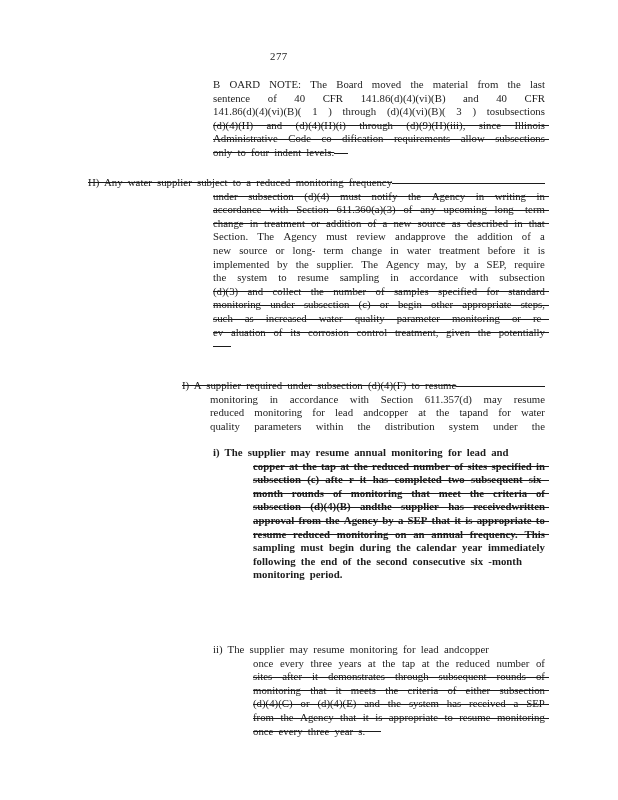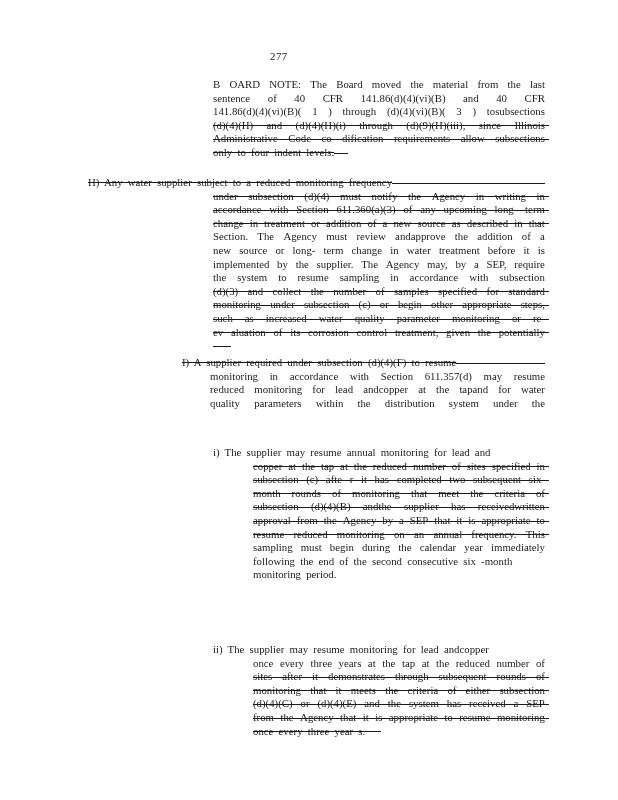--- a/index.html
+++ b/index.html
@@ -11,22 +11,22 @@
     position:relative; width:618px; height:800px; background:#ffffff;
     color:#1c1c1c; font-size:10.8px; line-height:13.6px;
   }
   .page-number {
     position:absolute; top:50px; left:270px; width:40px;
     letter-spacing:0.5px;
   }
   .para { position:absolute; }
   #p-board { left:213px; top:78px;  width:332px; --hang:0px; }
   #p-h     { left:88px;  top:176px; width:457px; --hang:125px; }
-  #p-iu    { left:182px; top:356px; width:363px; --hang:28px; }
-  #p-ir    { left:213px; top:446px; width:332px; --hang:40px; }
+  #p-iu    { left:182px; top:379px; width:363px; --hang:28px; }
+  #p-ir    { left:213px; top:446px; width:332px;font-weight:bold; --hang:40px; }
   #p-iir   { left:213px; top:595px; width:332px;margin-top:48px; --hang:40px; }
 
   .line { position:relative; height:13.6px; white-space:nowrap; word-spacing:2.5px; }
   .line.indent { padding-left:var(--hang); }
 
   
   .line.jus { display:flex; justify-content:space-between; word-spacing:0; }
   .line.jus span { white-space:pre; }
 
   

